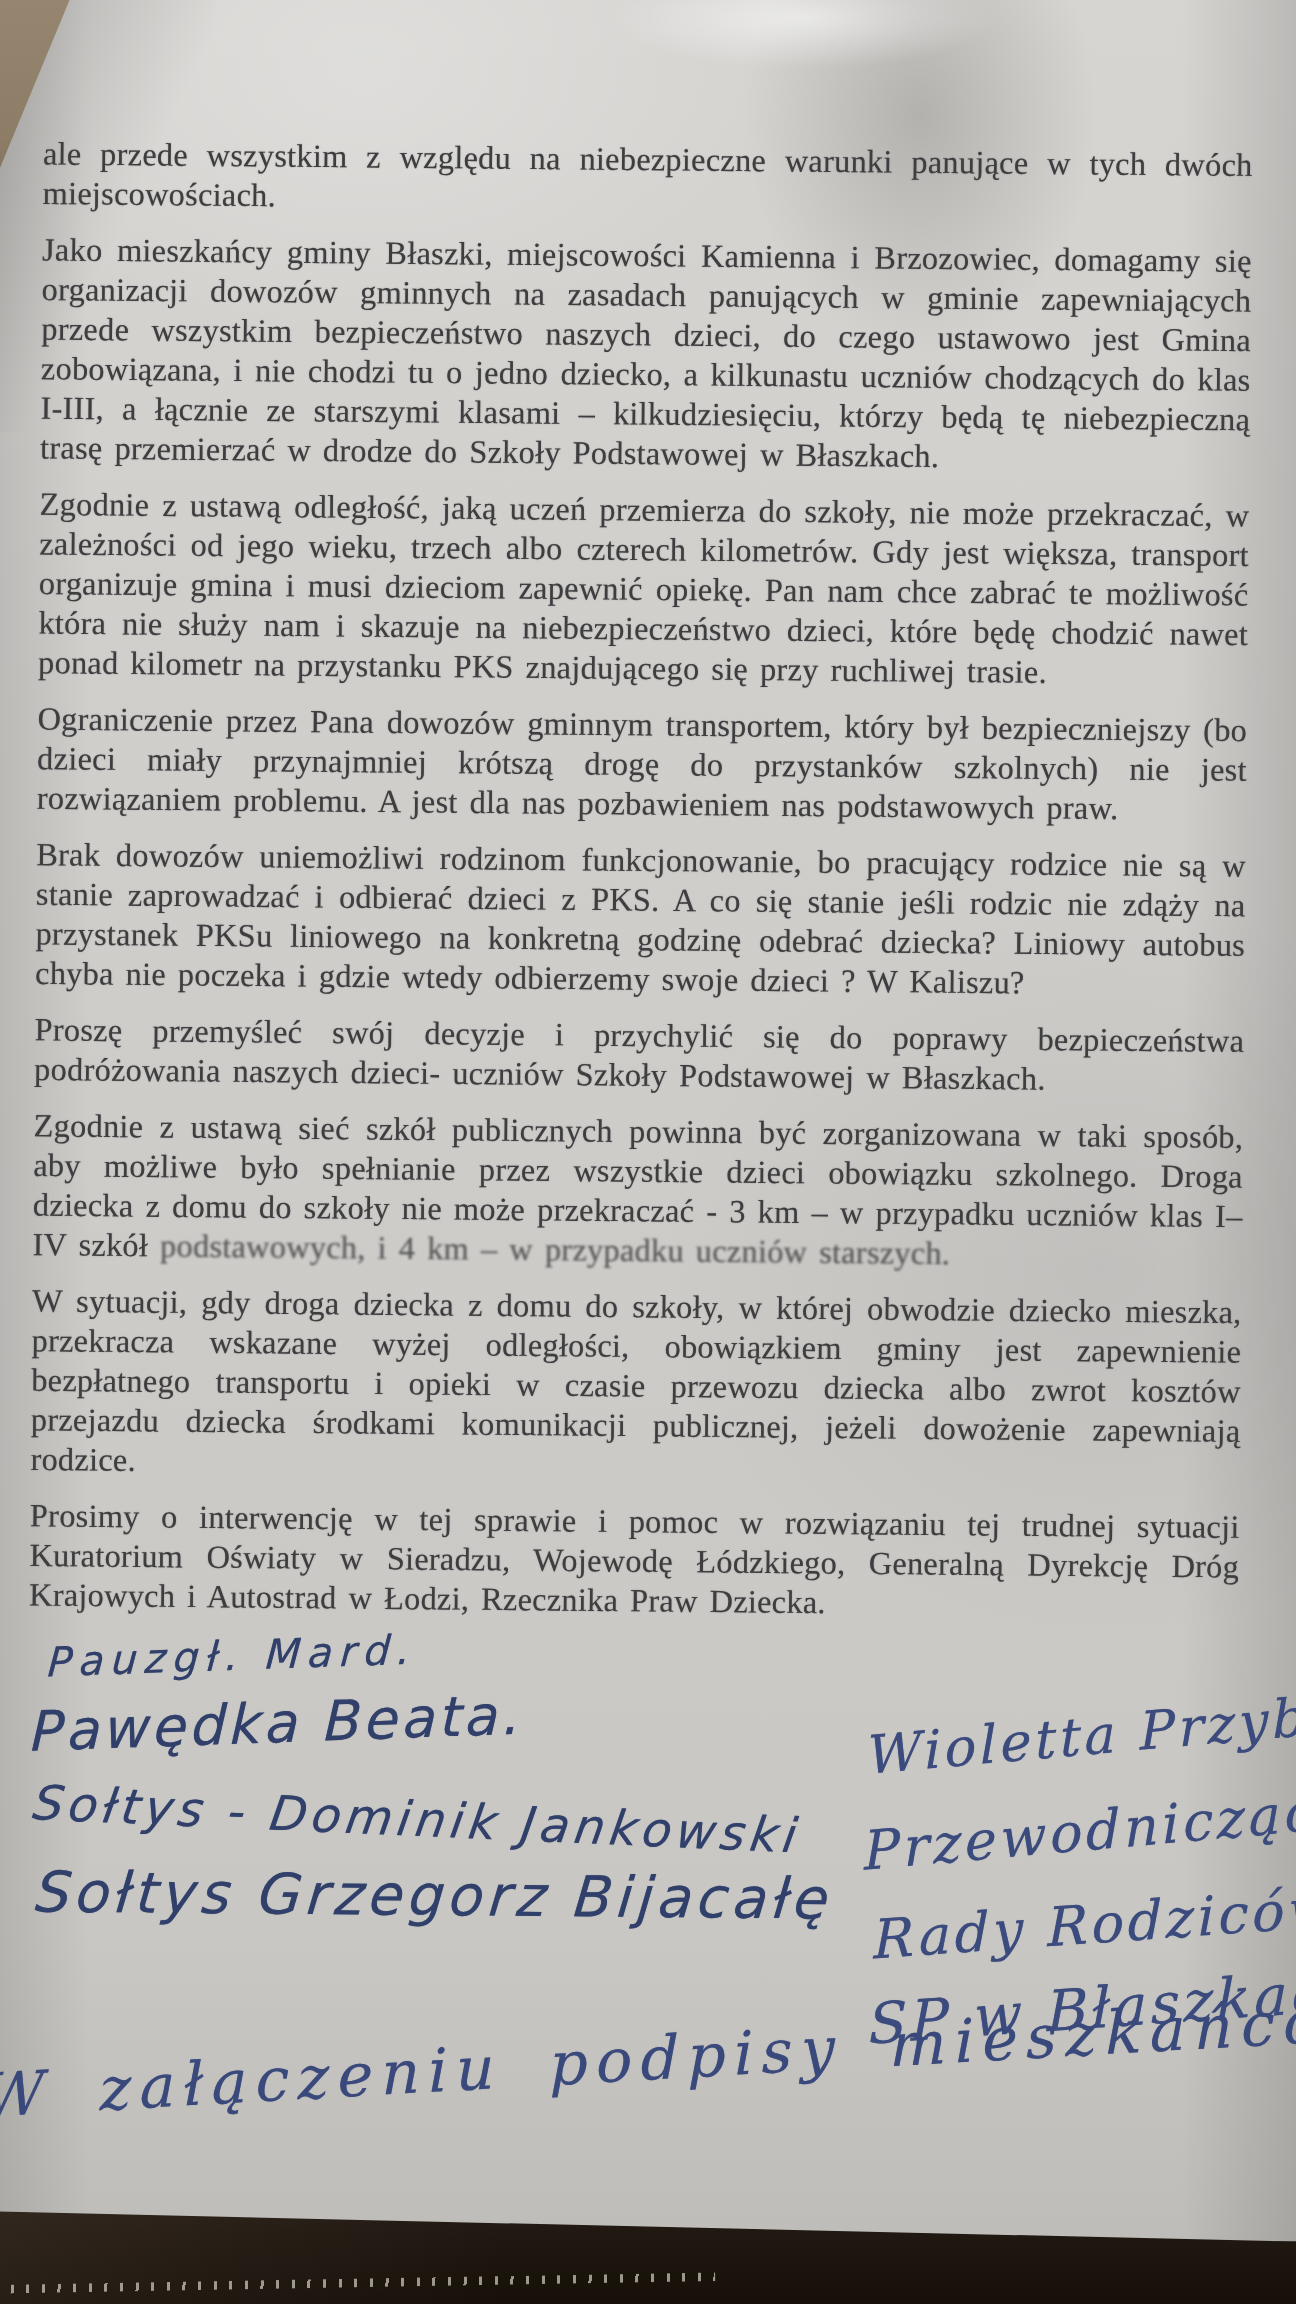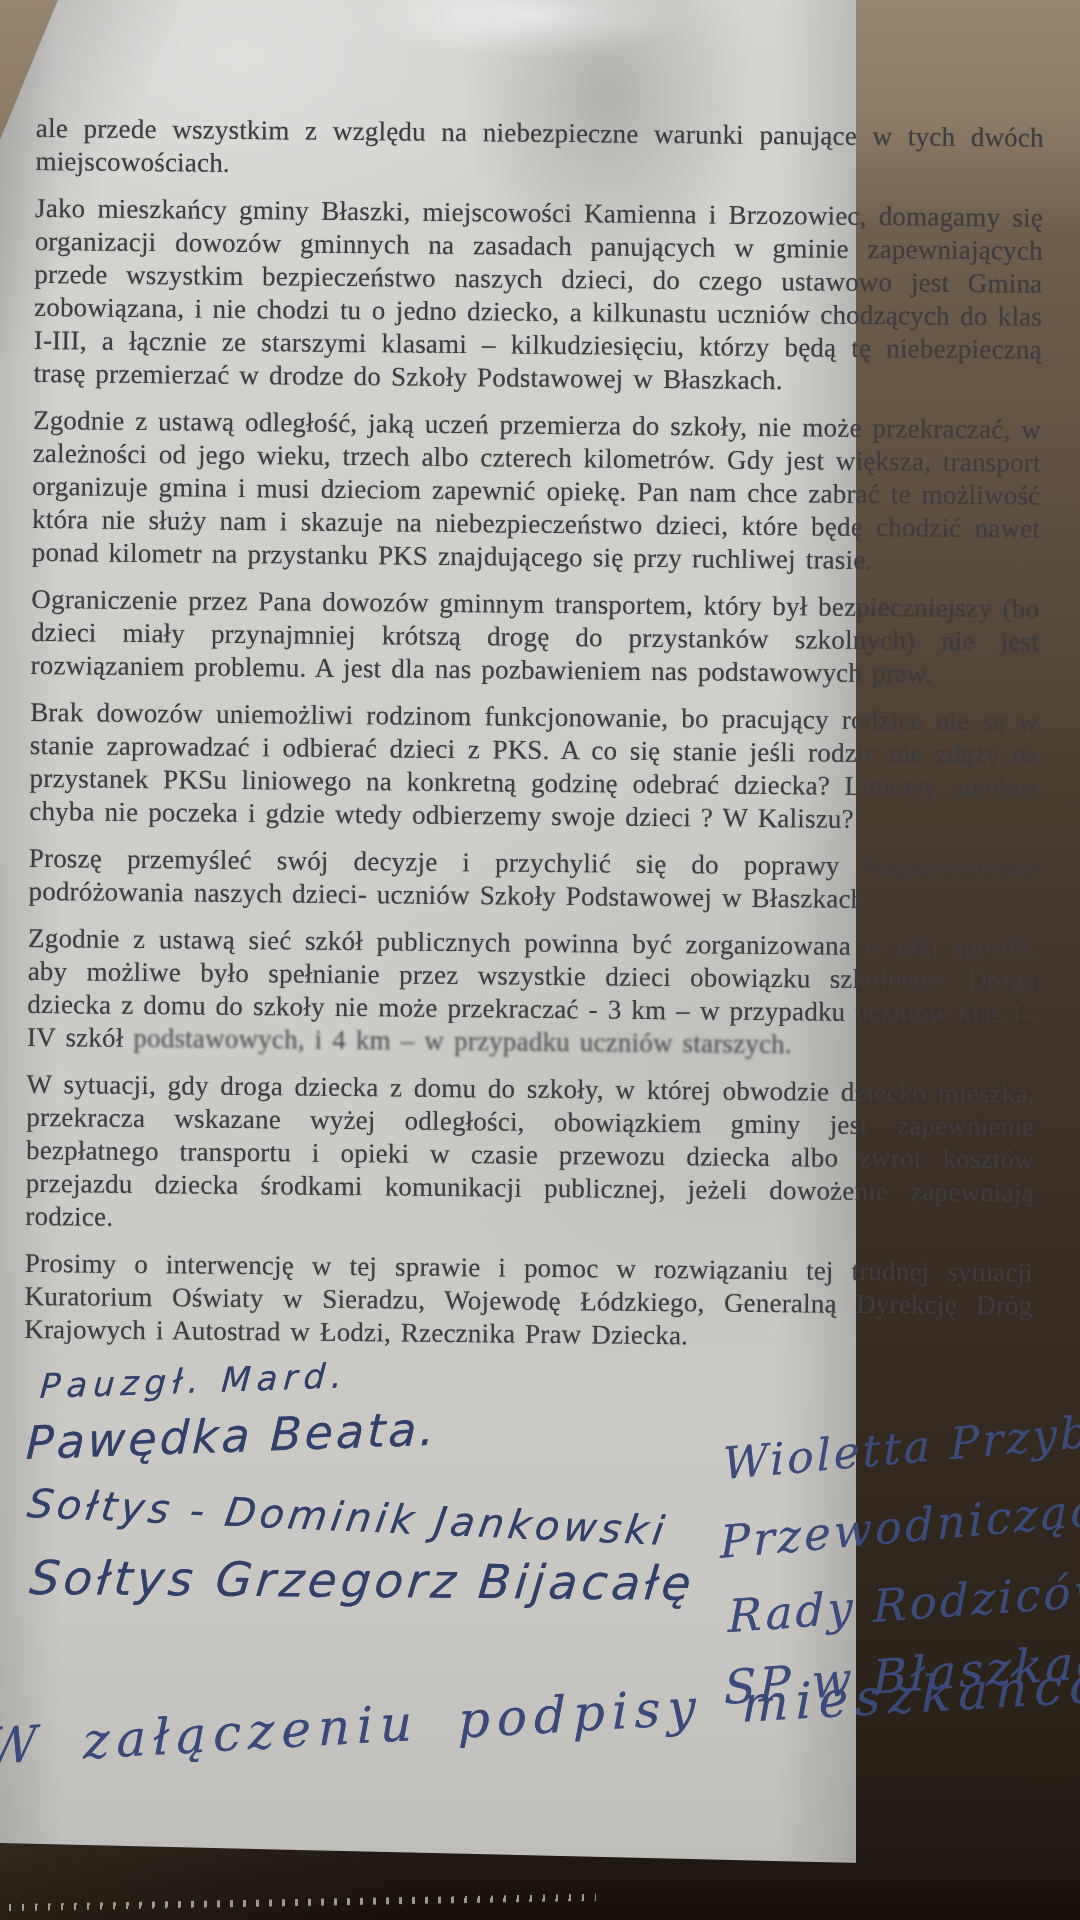--- a/index.html
+++ b/index.html
@@ -27,21 +27,21 @@
   
   .stitch-row {
     position: absolute; left: -4px; top: 1899px; width: 600px; height: 7px;
     background: repeating-linear-gradient(93deg,
       rgba(216,214,200,0.85) 0px, rgba(216,214,200,0.85) 2.5px,
       transparent 2.5px, transparent 13px);
     transform: rotate(-1deg);
     opacity: 0.8;
   }
   .paper {
-    position: absolute; left: 0; top: 0; width: 856px; height: 1920px;
+    position: absolute; left: 0; top: 0; width: 1080px; height: 1920px;
     clip-path: polygon(58px 0px, 1080px 0px, 1080px 1868px, 0px 1843px, 0px 140px);
     background:
       radial-gradient(230px 60px at 62% 0.8%, rgba(255,255,255,0.55), transparent 70%),
       radial-gradient(210px 280px at 71% 5%, rgba(108,105,101,0.32), transparent 70%),
       radial-gradient(480px 320px at 28% 3%, rgba(255,255,255,0.22), transparent 70%),
       radial-gradient(500px 420px at 85% 55%, rgba(0,0,0,0.06), transparent 75%),
       linear-gradient(90deg, rgba(0,0,0,0.10) 0%, transparent 7%, transparent 91%, rgba(0,0,0,0.13) 100%),
       linear-gradient(180deg, #d6d5d2 0%, #d0cfcc 28%, #cccbc8 58%, #c8c7c3 84%, #bebdb9 97%, #b4b3af 100%);
   }
   

